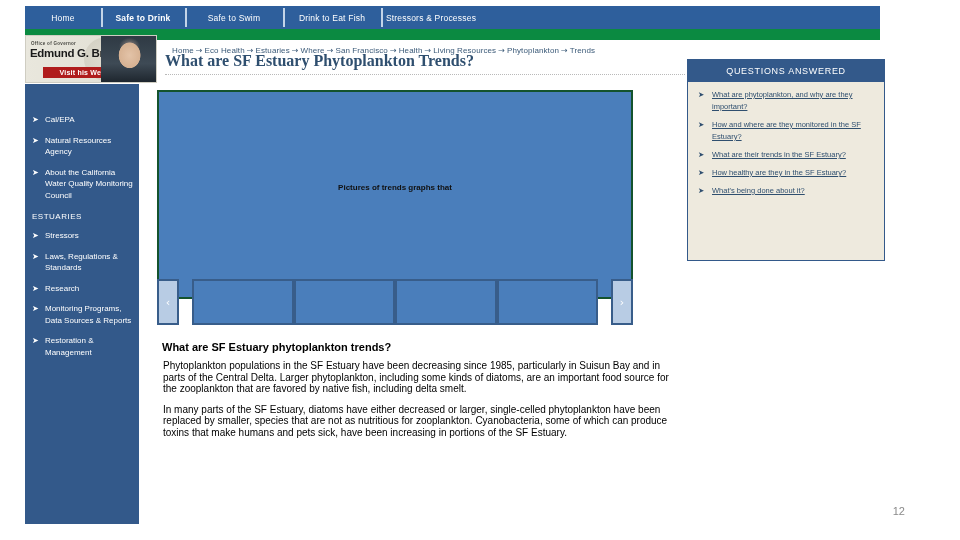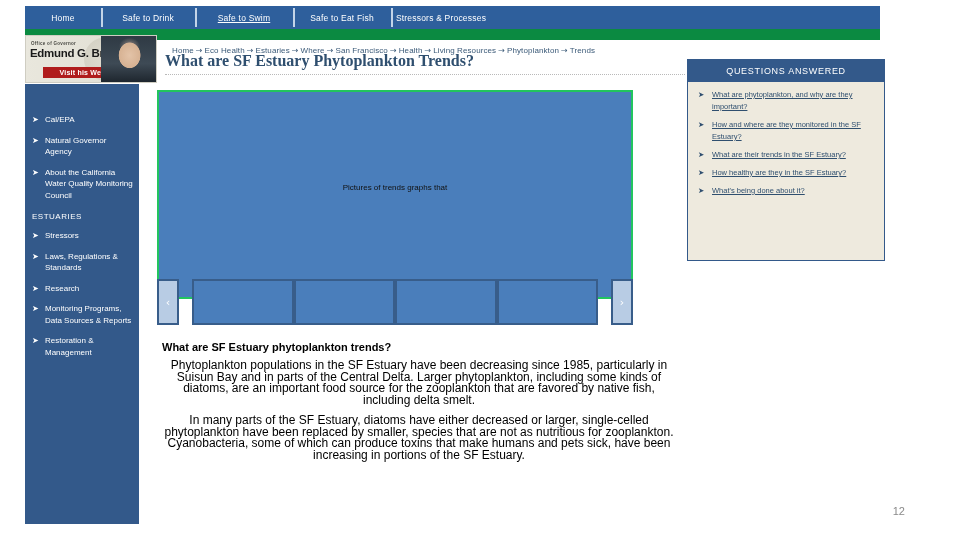--- a/index.html
+++ b/index.html
@@ -189,23 +189,24 @@
   }
 
   
   #main-panel {
     position: absolute;
     left: 157px;
     top: 90px;
     width: 476px;
     height: 209px;
     background: #4a7ebb;
-    border: 2px solid #22c55e;
-    box-sizing: border-box;
-    cursor: pointer;
+    border: 2px solid #14532d;
+    box-sizing: border-box;
+    cursor: pointer;
+    font-weight: bold;
   }
   #main-panel-caption {
     position: absolute;
     left: 0; right: 0;
     top: 90px;
     text-align: center;
     font-size: 8px;
     color: #111111;
     line-height: 12px;
   }
@@ -305,60 +306,59 @@
     top: 341px;
     font-size: 11px;
     font-weight: bold;
     color: #000000;
   }
   #body-copy {
     position: absolute;
     left: 163px;
     top: 360px;
     width: 512px;
-    font-size: 12px;
+    font-size: 10px;
     line-height: 11.5px;
     color: #000000;
-    text-align: center;
   }
   #body-copy p { margin: 0 0 9px 0; }
 
   
   #page-number {
     position: absolute;
     right: 55px;
     bottom: 23px;
     font-size: 11px;
     color: #8a8a8a;
   }
 </style>
 </head>
 <body>
 
 <div id="top-nav">
     <div class="nav-tab" style="width: 76px;">Home</div>
-    <div class="nav-tab" style="width: 94px;">Safe to Drink</div>
-    <div class="nav-tab" style="width: 98px; text-decoration: underline;">Safe to Swim</div>
-    <div class="nav-tab" style="width: 98px;">Safe to Eat Fish</div>
+    <div class="nav-tab" style="width: 84px; font-weight: bold;">Safe to Drink</div>
+    <div class="nav-tab" style="width: 98px;">Safe to Swim</div>
+    <div class="nav-tab" style="width: 98px;">Drink to Eat Fish</div>
     <div class="nav-tab" style="width: 100px;">Stressors &amp; Processes</div>
   </div>
 <div id="green-bar"></div>
 
 <div id="gov-badge">
   <div class="gov-seal"></div>
   <div class="gov-office">Office of Governor</div>
   <div class="gov-name">Edmund G. Brown Jr.</div>
   <div class="gov-cta">Visit his Website</div>
   <div class="gov-portrait"></div>
 </div>
 
 <div id="sidebar">
   <div id="sidebar-group-1">
       <div class="side-item"><span class="bullet">➤</span><span>Cal/EPA</span></div>
-      <div class="side-item"><span class="bullet">➤</span><span>Natural Governor Agency</span></div>
+      <div class="side-item"><span class="bullet">➤</span><span>Natural Resources Agency</span></div>
       <div class="side-item"><span class="bullet">➤</span><span>About the California Water Quality Monitoring Council</span></div>
     </div>
   <div class="side-heading">ESTUARIES</div>
   <div id="sidebar-group-2">
       <div class="side-item"><span class="bullet">➤</span><span>Stressors</span></div>
       <div class="side-item"><span class="bullet">➤</span><span>Laws, Regulations &amp; Standards</span></div>
       <div class="side-item"><span class="bullet">➤</span><span>Research</span></div>
       <div class="side-item"><span class="bullet">➤</span><span>Monitoring Programs, Data Sources &amp; Reports</span></div>
       <div class="side-item"><span class="bullet">➤</span><span>Restoration &amp; Management</span></div>
     </div>

